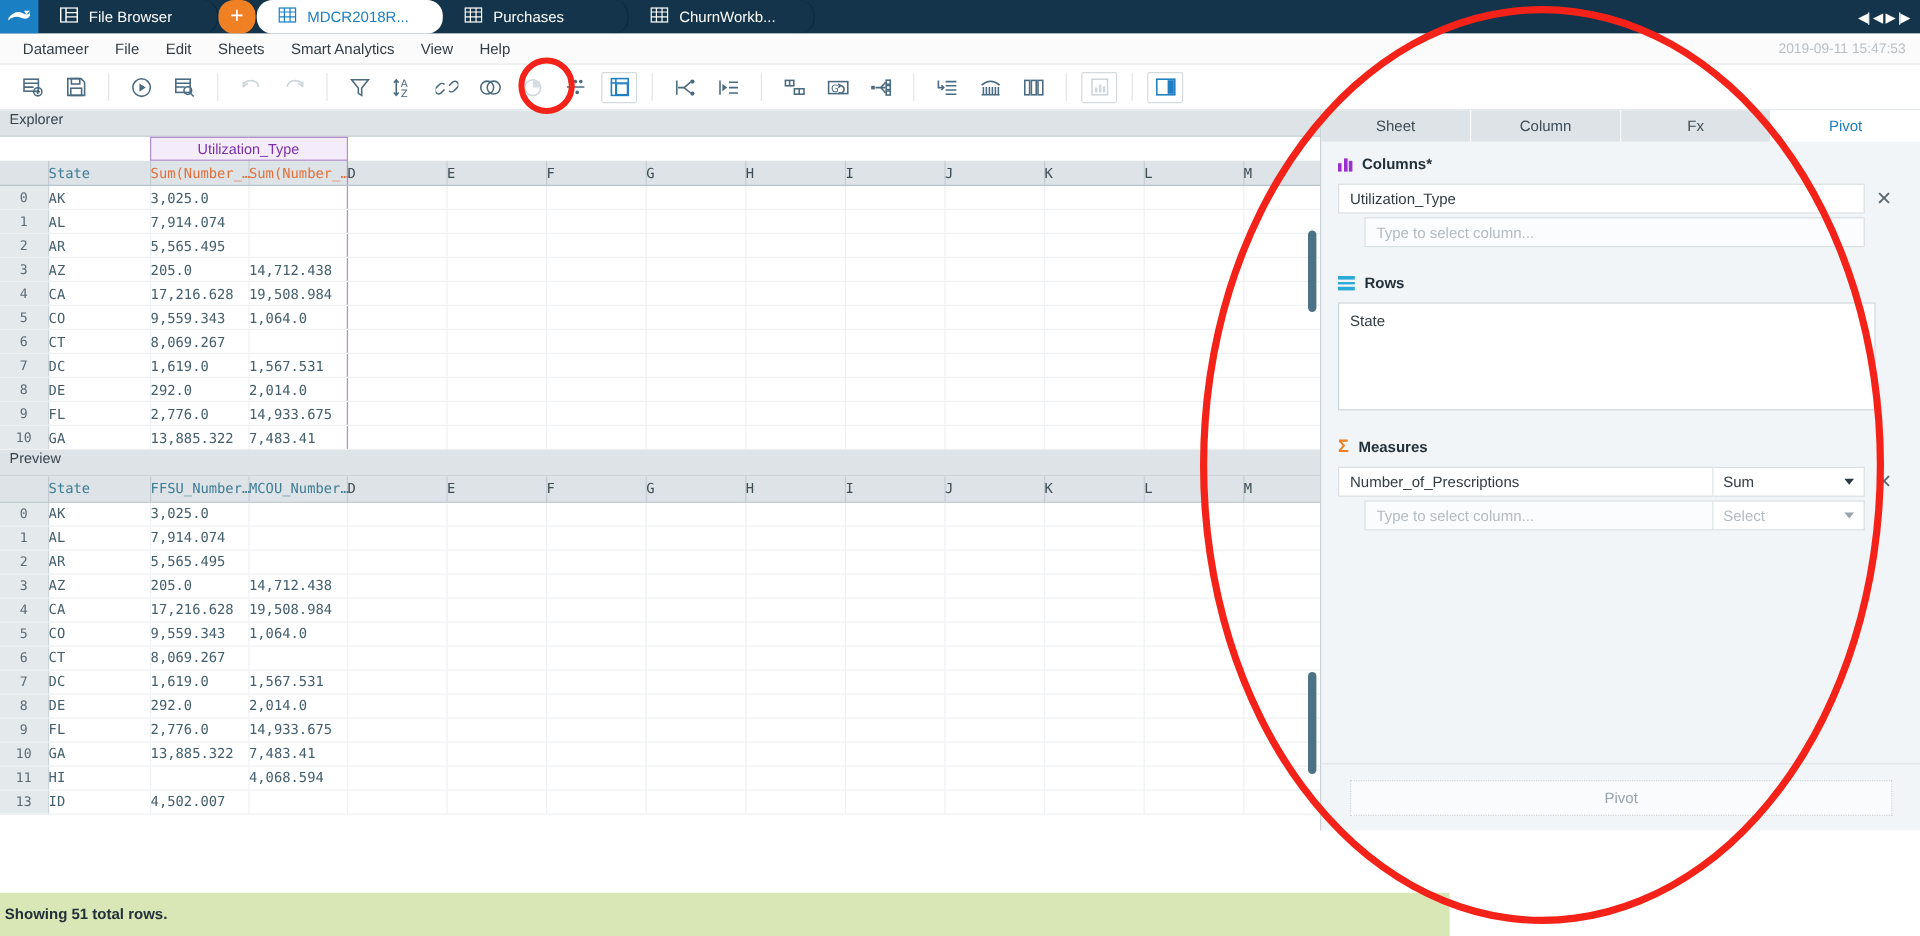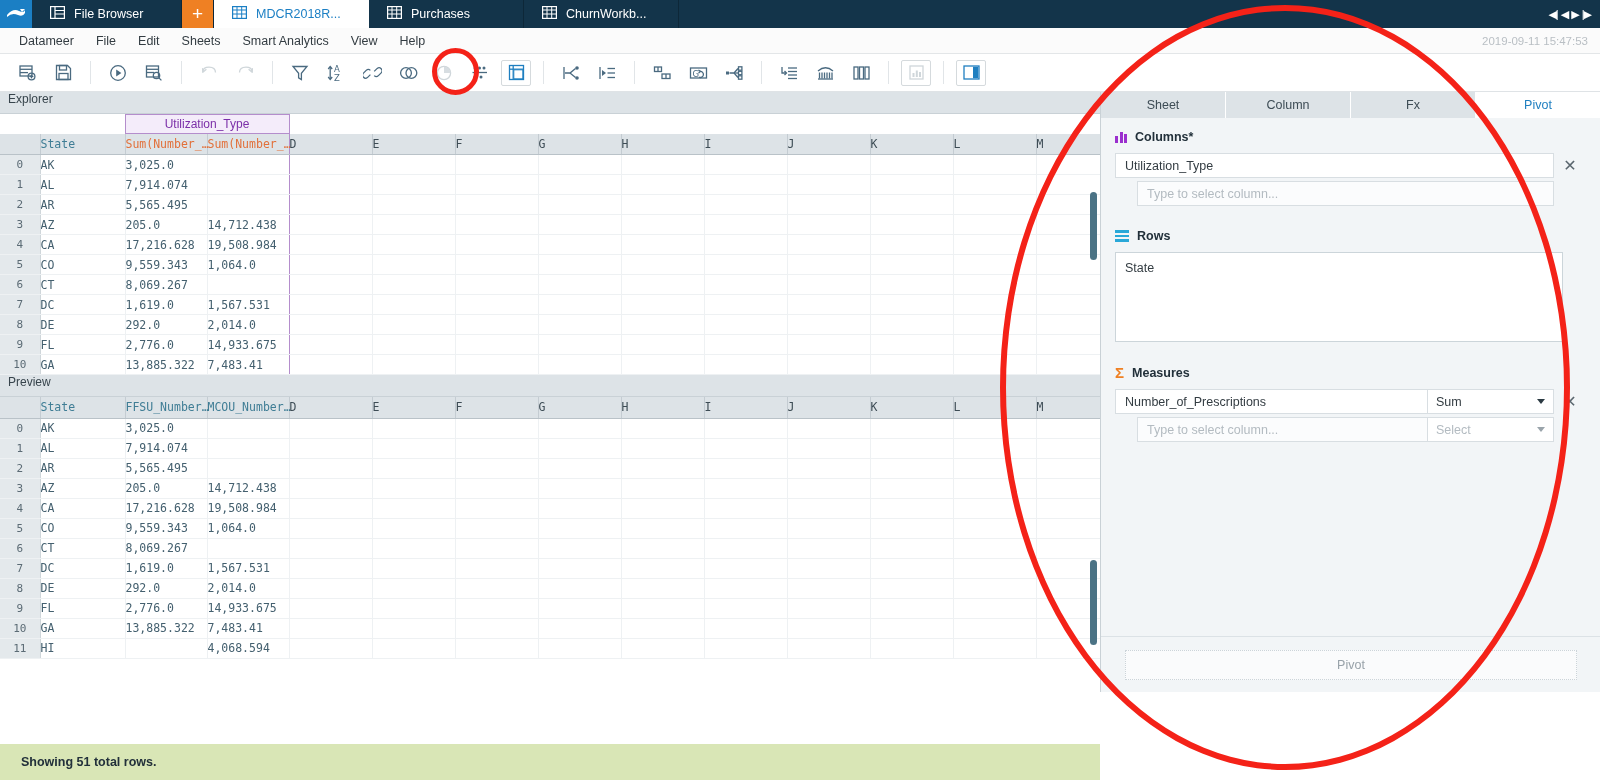--- a/index.html
+++ b/index.html
@@ -19,21 +19,21 @@
     background: #13344a; display: flex; align-items: stretch;
   }
   .logo-box {
     width: 32px; background: #1b7fc4; display: flex;
     align-items: center; justify-content: center;
   }
   .tab {
     display: flex; align-items: center; gap: 9px;
     padding: 0 18px; min-width: 155px;
     border-right: 1px solid #0d2738;
-    color: #ffffff; font-size: 12.5px; white-space: nowrap;
+    color: #ffffff; font-size: 12.5px; white-space: nowrap; border-radius: 13px;
   }
   .tab.first { min-width: 150px; }
   .tab.active { background: #ffffff; color: #1b7fc4; border-right: none; }
   .tab.plus {
     background: #ef8023; min-width: 0; width: 32px; padding: 0;
     justify-content: center; color: #fff; font-size: 19px; font-weight: 300;
   }
   .tabgrid { display: inline-block; }
   .navarrows {
     margin-left: auto; display: flex; align-items: center;
@@ -130,23 +130,23 @@
   .blankhdr { background: #ffffff; height: 19px; border-bottom: none; }
   .blankhdr2 { background: #ffffff; height: 21px; }
 
   
   .vthumb {
     position: absolute; right: 3px; width: 7px; border-radius: 4px;
     background: #4b7385;
   }
   
   .statusbar {
-    position: absolute; left: 0; bottom: 0; width: 1100px; height: 36px;
+    position: absolute; left: 0; bottom: 0; width: 1208px; height: 36px;
     background: #d9e6b6; display: flex; align-items: center;
-    padding-left: 21px; font-size: 12.5px; font-weight: bold; color: #22303a;
+    padding-left: 4px; font-size: 12.5px; font-weight: bold; color: #22303a;
     z-index: 20;
   }
 
   
   .rightpanel {
     position: absolute; left: 1100px; top: 92px;
     width: 500px; height: 600px;
     background: #f2f5f7; border-left: 1px solid #c9d1d6;
   }
   .paneltabs { display: flex; height: 26px; background: #f2f5f7; }
@@ -958,20 +958,36 @@
             <td class="cell"></td>
             <td class="cell"></td>
             <td class="cell"></td>
             <td class="cell"></td>
             <td class="cell"></td>
             <td class="cell"></td>
             <td class="cell"></td>
             <td class="cell"></td>
             <td class="cell"></td>
           </tr>
+          <tr>
+            <td class="rowno">13</td>
+            <td class="cell">ID</td>
+            <td class="cell">4,502.007</td>
+            <td class="cell"></td>
+            <td class="cell"></td>
+            <td class="cell"></td>
+            <td class="cell"></td>
+            <td class="cell"></td>
+            <td class="cell"></td>
+            <td class="cell"></td>
+            <td class="cell"></td>
+            <td class="cell"></td>
+            <td class="cell"></td>
+            <td class="cell"></td>
+          </tr>
         </tbody>
     </table>
     <div class="vthumb" style="top:468px; right:3px; height:85px;"></div>
 
     <div class="statusbar">
       <span>Showing 51 total rows.</span>
     </div>
   </div>
 
   <div class="rightpanel">

